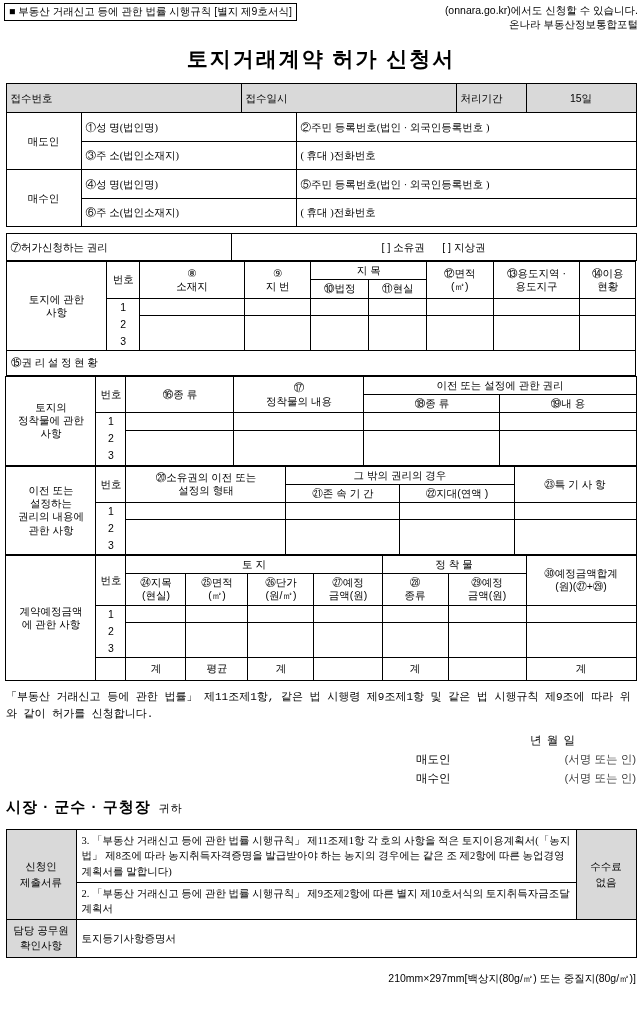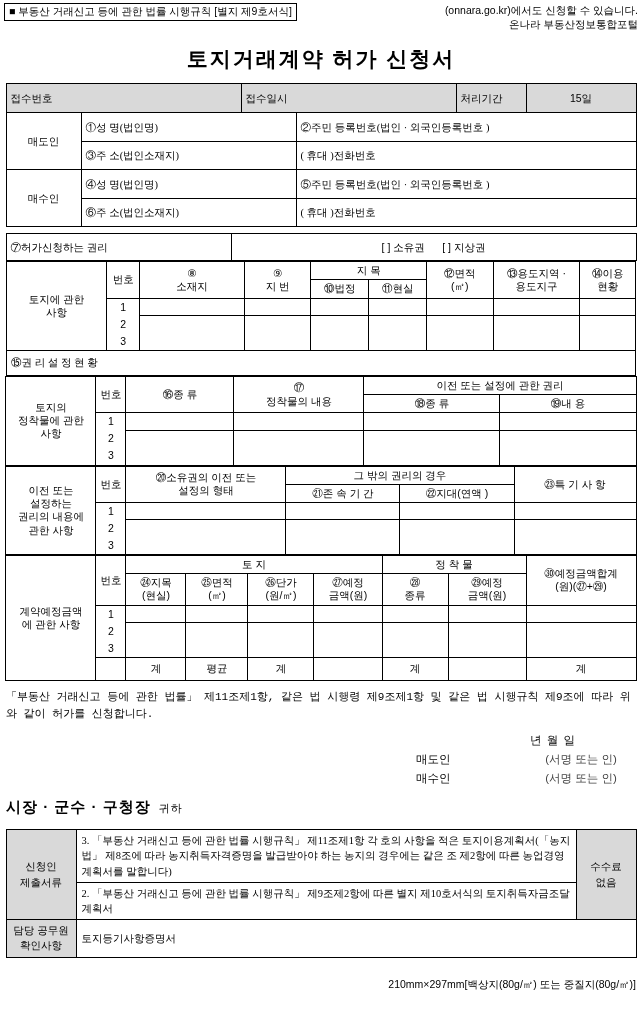--- a/index.html
+++ b/index.html
@@ -99,21 +99,21 @@
     box-sizing: border-box;
   }
   .signline {
     width: 630px;
     margin: 4px auto 0 auto;
     display: flex;
     justify-content: flex-end;
     font-size: 11.5px;
   }
   .signline .who { width: 110px; text-align: left; }
-  .signline .sig { width: 110px; text-align: center; color: #444; }
+  .signline .sig { width: 110px; text-align: right; color: #444; }
 
   .recipient {
     width: 630px;
     margin: 12px auto 0 auto;
     font-size: 15px;
     font-weight: bold;
     letter-spacing: 1px;
   }
   .recipient .to {
     font-size: 11px;
@@ -130,21 +130,21 @@
   table.attach td {
     border: 1px solid #000;
     font-size: 10.5px;
     padding: 3px 5px;
     vertical-align: middle;
     line-height: 1.45;
   }
 
   .footer {
     width: 630px;
-    margin: 20px auto 0 auto;
+    margin: 14px auto 0 auto;
     text-align: right;
     font-size: 10.5px;
   }
 </style>
 </head>
 <body>
 
 <div class="page">
 
   <div class="hdr">

